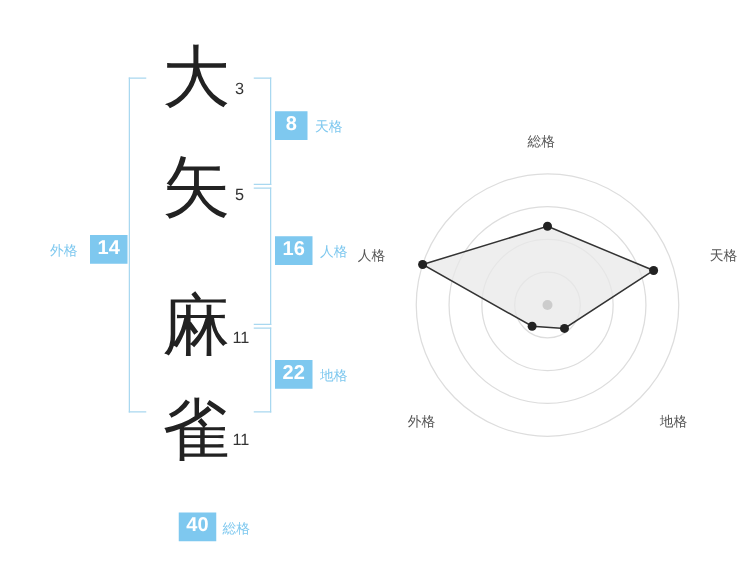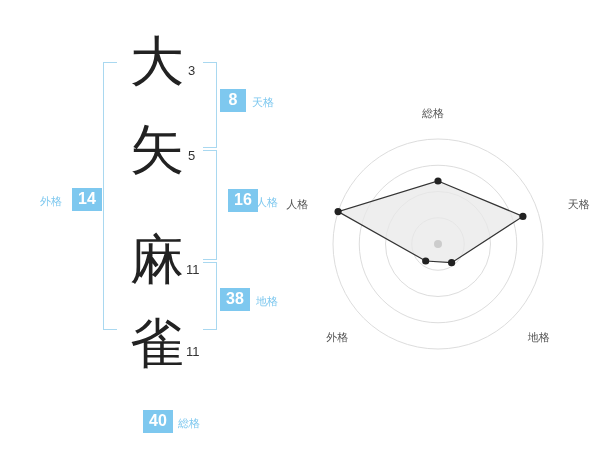--- a/index.html
+++ b/index.html
@@ -116,25 +116,25 @@
     <div class="kanji-stroke" style="left:186px; top:262px;">11</div>
 
     <div class="kanji" style="left:130px; top:317px;">雀</div>
     <div class="kanji-stroke" style="left:186px; top:344px;">11</div>
 
     <div class="bracket-right" style="left:203px; top:62px; width:14px; height:86px;"></div>
     <div class="badge" style="left:220px; top:89px; min-width:26px;">8</div>
     <div class="badge-label" style="left:252px; top:96px;">天格</div>
 
     <div class="bracket-right" style="left:203px; top:150px; width:14px; height:110px;"></div>
-    <div class="badge" style="left:228px; top:189px; min-width:30px;">16</div>
+    <div class="badge" style="left:220px; top:189px; min-width:30px;">16</div>
     <div class="badge-label" style="left:256px; top:196px;">人格</div>
 
     <div class="bracket-right" style="left:203px; top:262px; width:14px; height:68px;"></div>
-    <div class="badge" style="left:220px; top:288px; min-width:30px;">38</div>
+    <div class="badge" style="left:220px; top:288px; min-width:30px;">22</div>
     <div class="badge-label" style="left:256px; top:295px;">地格</div>
 
     <div class="badge" style="left:143px; top:410px; min-width:30px;">40</div>
     <div class="badge-label" style="left:178px; top:417px;">総格</div>
   </div>
 
   <div class="radar-panel">
     <svg id="radar-svg" width="300" height="470" viewBox="0 0 300 470">
         <circle cx="138" cy="244" r="26.25" fill="none" stroke="#dddddd" stroke-width="1"></circle>
         <circle cx="138" cy="244" r="52.5" fill="none" stroke="#dddddd" stroke-width="1"></circle>

